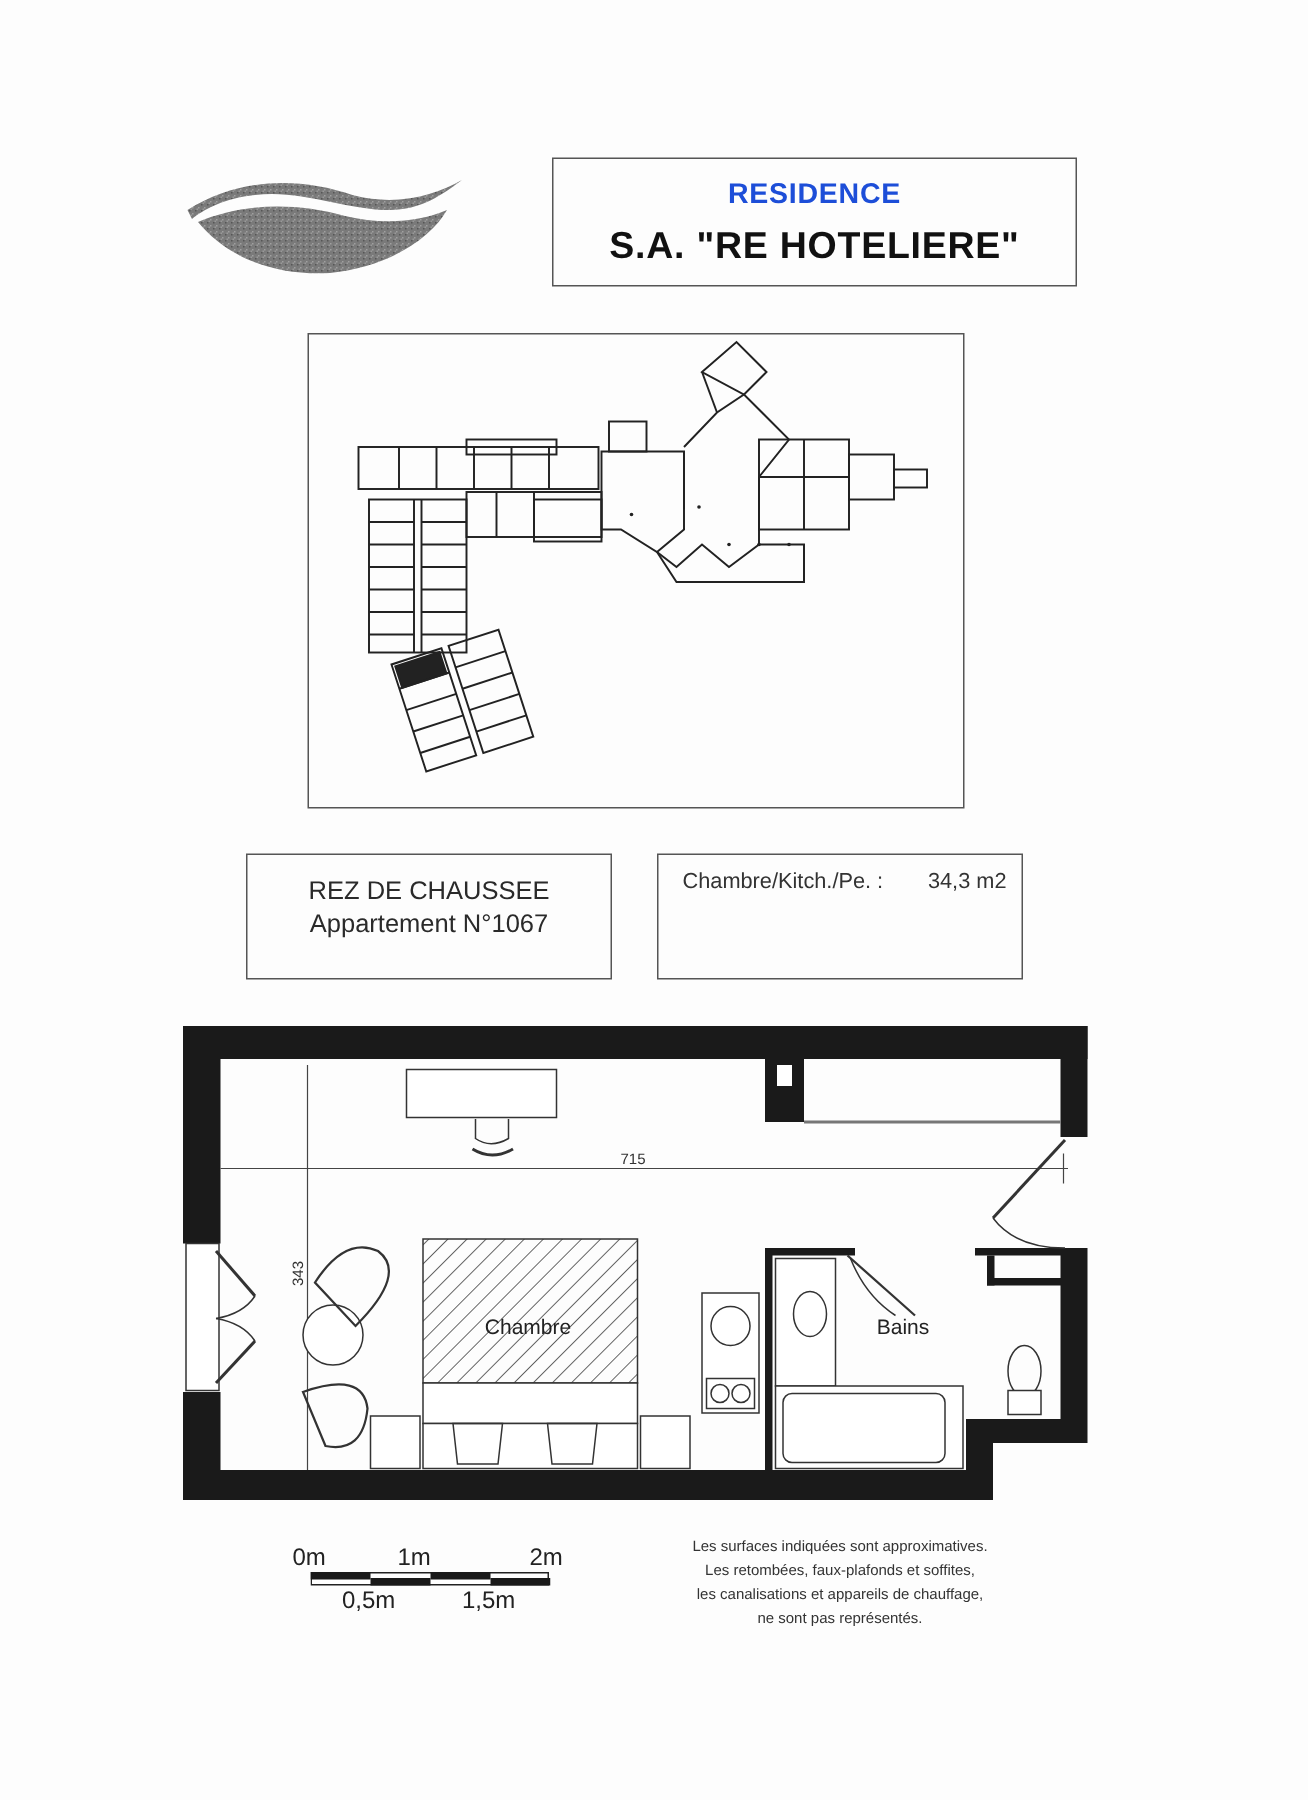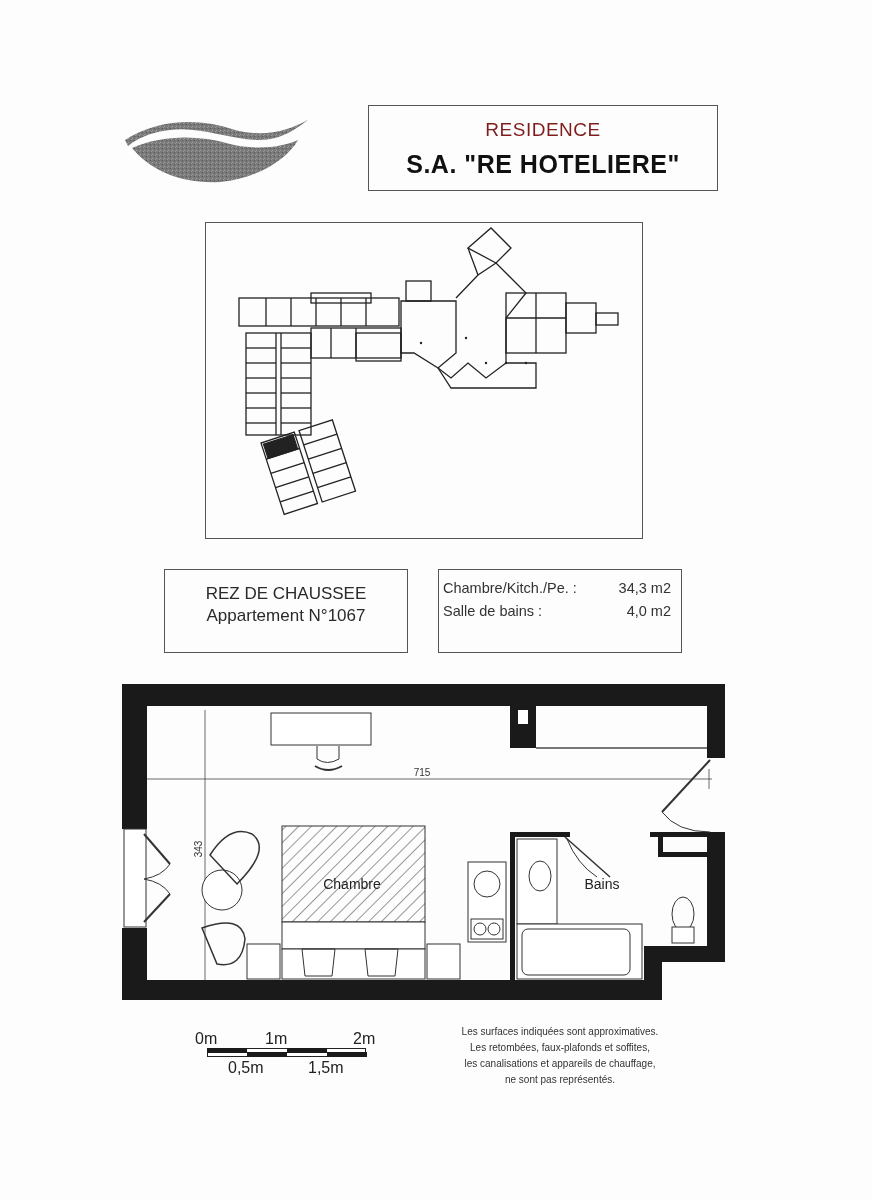--- a/index.html
+++ b/index.html
@@ -1,26 +1,26 @@
 <!DOCTYPE html>
 <html><head>
 <meta charset="utf-8">
 <style>
   html, body { margin:0; padding:0; }
   body { width:872px; height:1200px; background:#fdfdfd; position:relative; overflow:hidden; font-family:"Liberation Sans", sans-serif; color:#1a1a1a; }
   .abs { position:absolute; }
   .logo { left:120px; top:110px; width:190px; height:75px; }
   .title-box { left:368px; top:105px; width:350px; height:86px; border:1.5px solid #555; box-sizing:border-box; text-align:center; }
-  .title-1 { font-weight:normal; font-size:19px; margin-top:13px; letter-spacing:0.5px; color:#7f1d1d; }
+  .title-1 { font-weight:bold; font-size:19px; margin-top:13px; letter-spacing:0.5px; color:#1d4ed8; }
   .title-2 { font-weight:bold; font-size:25px; margin-top:9px; letter-spacing:0.5px; color:#111; }
   .siteplan-box { left:205px; top:222px; width:438px; height:317px; border:1.5px solid #555; box-sizing:border-box; }
   .level-box { left:164px; top:569px; width:244px; height:84px; border:1.5px solid #555; box-sizing:border-box; text-align:center; font-size:17px; color:#2a2a2a; }
   .level-box div:first-child { margin-top:14px; }
   .level-box div:last-child { margin-top:2px; }
-  .area-box { left:438px; top:569px; width:244px; height:84px; border:1.5px solid #555; box-sizing:border-box; font-size:14.5px; color:#333; padding:7px 10px 0 4px; }
+  .area-box { left:438px; top:569px; width:244px; height:84px; border:1.5px solid #555; box-sizing:border-box; font-size:14.5px; color:#333; padding:7px 10px 0 16px; }
   .area-row { display:flex; justify-content:space-between; height:23px; line-height:23px; }
   .plan { left:122px; top:684px; width:605px; height:320px; }
   .scale { left:195px; top:1030px; width:185px; height:50px; font-size:16px; color:#222; }
   .notes { left:440px; top:1024px; width:240px; text-align:center; font-size:10px; line-height:16px; color:#333; }
 </style>
 </head>
 <body>
 
 <div class="abs logo">
   <svg width="190" height="75" viewBox="0 0 190 75">
@@ -113,24 +113,20 @@
 <div class="abs level-box">
   <div>REZ DE CHAUSSEE</div>
   <div>Appartement N°1067</div>
 </div>
 
 <div class="abs area-box">
   <div class="area-row">
     <span>Chambre/Kitch./Pe. :</span>
     <span>34,3 m2</span>
   </div>
-  <div class="area-row">
-    <span>Salle de bains :</span>
-    <span>4,0 m2</span>
-  </div>
 </div>
 
 <div class="abs plan">
   <svg width="605" height="320" viewBox="0 0 605 320">
     <defs>
       <pattern id="hatch" width="9" height="9" patternUnits="userSpaceOnUse" patternTransform="rotate(45)">
         <line x1="0" y1="0" x2="0" y2="9" stroke="#333" stroke-width="1"></line>
       </pattern>
     </defs>
 

